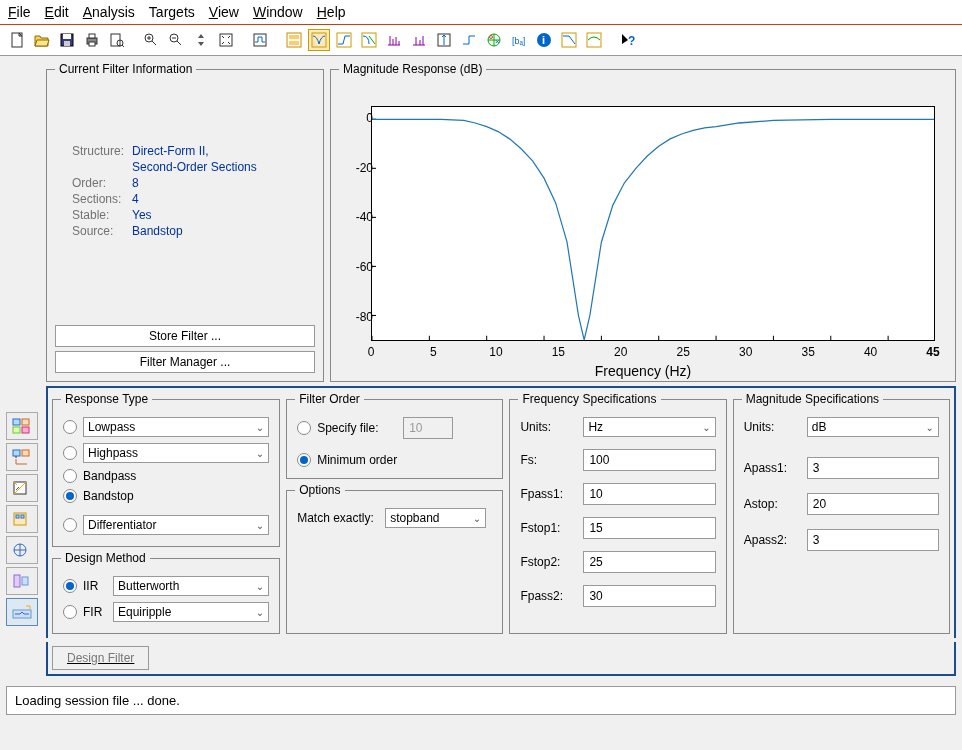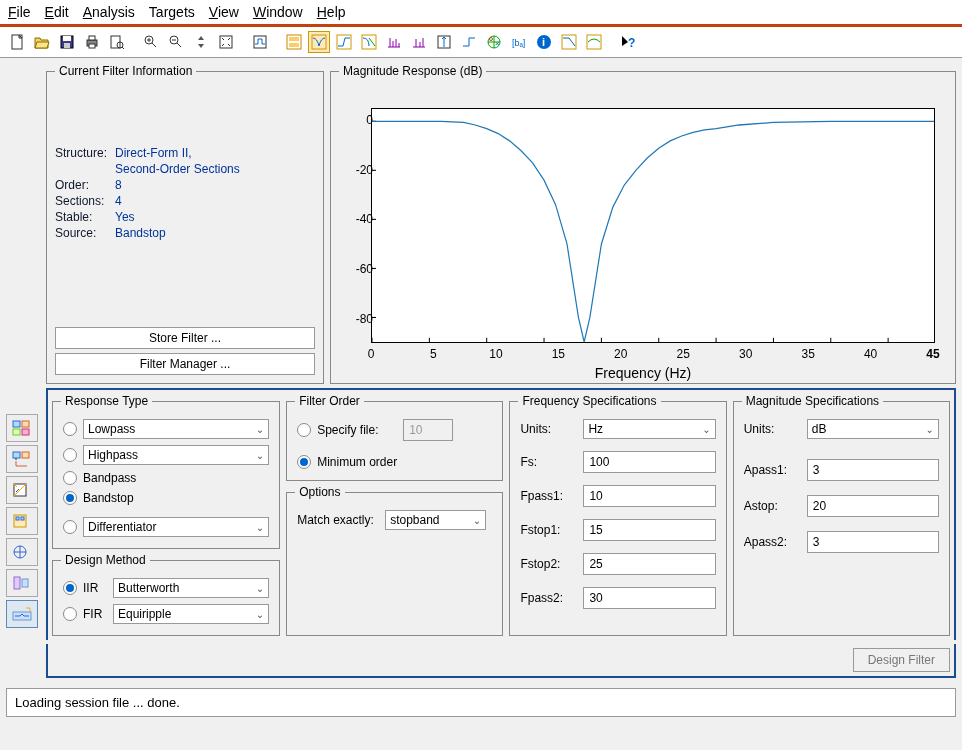--- a/index.html
+++ b/index.html
@@ -1,55 +1,55 @@
 <!DOCTYPE html>
 <html><head>
 <meta charset="utf-8">
 <style>
 * { box-sizing: border-box; font-family: Arial, sans-serif; }
 body { margin: 0; padding: 0; background: #f0f0f0; font-size: 12px; width: 962px; }
-.menubar { background: #fff; padding: 4px 8px; border-bottom: 3px solid #c2410c; display: flex; gap: 14px; }
+.menubar { background: #fff; padding: 4px 8px; border-bottom: 1px solid #c2410c; display: flex; gap: 14px; }
 .menubar span { font-size: 14px; cursor: pointer; }
 .menubar span u { text-decoration: underline; }
 .toolbar { background: #fff; padding: 4px 6px; border-bottom: 1px solid #999; display: flex; gap: 3px; align-items: center; }
 .tb-icon { width: 22px; height: 22px; display: flex; align-items: center; justify-content: center; cursor: pointer; border: 1px solid transparent; }
 .tb-sep { width: 6px; }
 .main { display: flex; padding: 6px; gap: 4px; }
 .side-toolbar { width: 36px; display: flex; flex-direction: column; gap: 3px; padding-top: 350px; }
 .side-toolbar .tb-icon { width: 32px; height: 28px; border: 1px solid #aaa; background: #eee; }
 .side-toolbar .tb-icon.active { background: #dde8f0; border: 1px solid #5a8ab8; }
 .content { flex: 1; display: flex; flex-direction: column; gap: 4px; }
 .row1 { display: flex; gap: 6px; }
 fieldset { border: 1px solid #888; background: #f0f0f0; margin: 0; padding: 8px; position: relative; }
 legend { font-size: 12px; padding: 0 4px; }
 .filter-info { width: 278px; height: 320px; display: flex; flex-direction: column; }
 .filter-info-body { flex: 1; padding-top: 60px; }
 .filter-info-row { display: flex; margin-bottom: 2px; font-size: 12px; }
-.filter-info-row .k { color: #0f172a; width: 60px; }
+.filter-info-row .k { color: #737373; width: 60px; margin-left: 17px; }
 .filter-info-row .v { color: #003399; flex: 1; }
 .filter-info .btn { width: 100%; margin-top: 4px; background: #fff; border: 1px solid #999; padding: 3px; font-size: 12px; }
 .mag-response { flex: 1; height: 320px; background: #f0f0f0; position: relative; }
 .chart { position: absolute; top: 30px; left: 40px; right: 20px; bottom: 40px; background: #fff; border: 1px solid #000; }
 .yaxis-label { position: absolute; left: 6px; top: 50%; transform: translateY(-50%) rotate(-90deg); transform-origin: center; font-size: 14px; }
 .xaxis-label { position: absolute; bottom: 2px; left: 50%; transform: translateX(-50%); font-size: 14px; }
 .ytick { position: absolute; left: 42px; font-size: 12px; text-align: right; width: 32px; transform: translateX(-100%); }
 .xtick { position: absolute; bottom: 22px; font-size: 12px; transform: translateX(-50%); }
 .row2 { display: flex; gap: 6px; border: 2px solid #1a4d8f; border-bottom: none; padding: 4px; }
 .panel { flex: 1; display: flex; flex-direction: column; gap: 4px; }
 .panel fieldset { flex-shrink: 0; }
 .radio-row { display: flex; align-items: center; gap: 6px; padding: 3px 2px; }
 .radio { width: 14px; height: 14px; border: 1px solid #888; border-radius: 50%; background: #fff; display: flex; align-items: center; justify-content: center; flex-shrink: 0; }
 .radio.checked::after { content: ''; width: 8px; height: 8px; background: #0066cc; border-radius: 50%; }
 .combo { flex: 1; border: 1px solid #999; background: #fff; padding: 2px 4px; font-size: 12px; display: flex; justify-content: space-between; align-items: center; height: 20px; }
 .combo::after { content: '⌄'; font-size: 10px; color: #555; }
 .input-row { display: flex; align-items: center; gap: 8px; padding: 3px 2px; }
 .input-row label { width: 55px; font-size: 12px; }
 .input-box { flex: 1; border: 1px solid #999; background: #fff; padding: 3px 5px; font-size: 12px; height: 22px; }
 .input-box.disabled { background: #f0f0f0; color: #999; }
-.design-btn-row { border: 2px solid #1a4d8f; border-top: none; padding: 4px; display: flex; justify-content: flex-end; }
+.design-btn-row { border: 2px solid #1a4d8f; border-top: none; padding: 4px; display: flex; justify-content: flex-start; text-decoration: underline; }
 .design-btn { background: #f0f0f0; border: 1px solid #999; padding: 4px 14px; font-size: 12px; color: #777; }
 .status { border: 1px solid #999; background: #fff; padding: 6px 8px; margin: 4px 6px 6px 6px; font-size: 13px; }
 svg { display: block; }
 </style>
 </head>
 <body>
 
 <div class="menubar">
   <span><u>F</u>ile</span>
   <span><u>E</u>dit</span>

